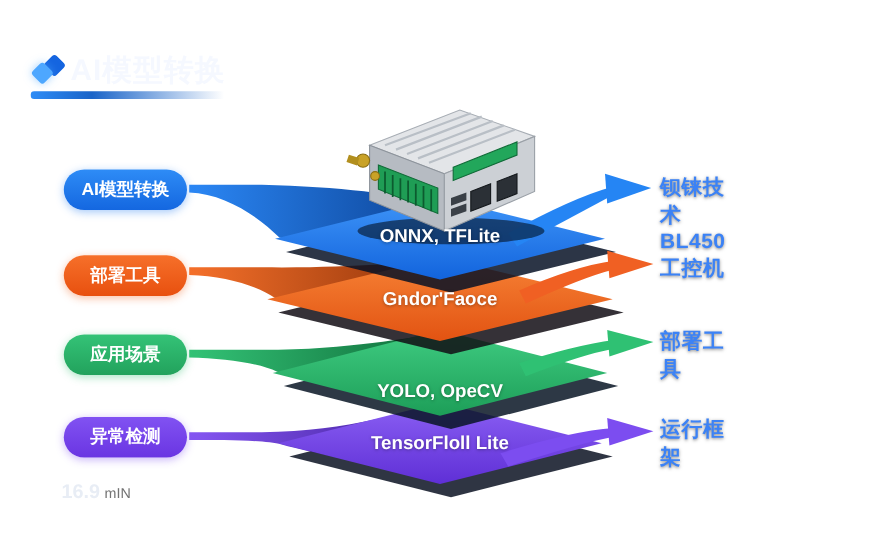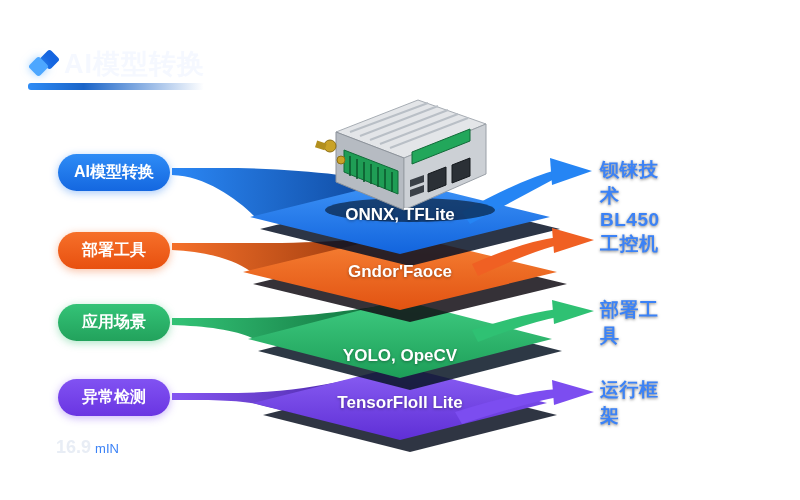--- a/index.html
+++ b/index.html
@@ -28,21 +28,21 @@
   .pill.green{top:280px;background:linear-gradient(180deg,#34c377,#22a25c);box-shadow:0 2px 8px rgba(45,190,110,.4);text-align:center;}
   .pill.purple{top:355px;background:linear-gradient(180deg,#8152f2,#6a35e2);box-shadow:0 2px 8px rgba(120,70,240,.4);}
   
   .dlabel{position:absolute;left:250px;width:300px;text-align:center;color:#fff;font-weight:bold;
     font-size:17px;text-shadow:0 1px 3px rgba(0,0,0,.35);}
   
   .rlabel{position:absolute;left:600px;color:#3b82f6;font-size:19px;font-weight:bold;letter-spacing:.5px;
     text-shadow:0 1px 3px rgba(0,0,0,.5);}
   
   .footer{position:absolute;left:56px;top:413px;font-size:18px;font-weight:bold;color:#e8edf5;}
-  .footer .unit{color:#3b82f6;font-size:13px;font-weight:normal;margin-left:4px;}
+  .footer .unit{color:#737373;font-size:13px;font-weight:normal;margin-left:4px;}
 </style>
 </head>
 <body>
 
 <div class="slide">
 
   <svg class="bgsvg" width="800" height="449" viewBox="0 0 800 449">
     <defs>
       <linearGradient id="gBlue" x1="0" y1="0" x2="0" y2="1">
         <stop offset="0" stop-color="#3f95f8"></stop>

